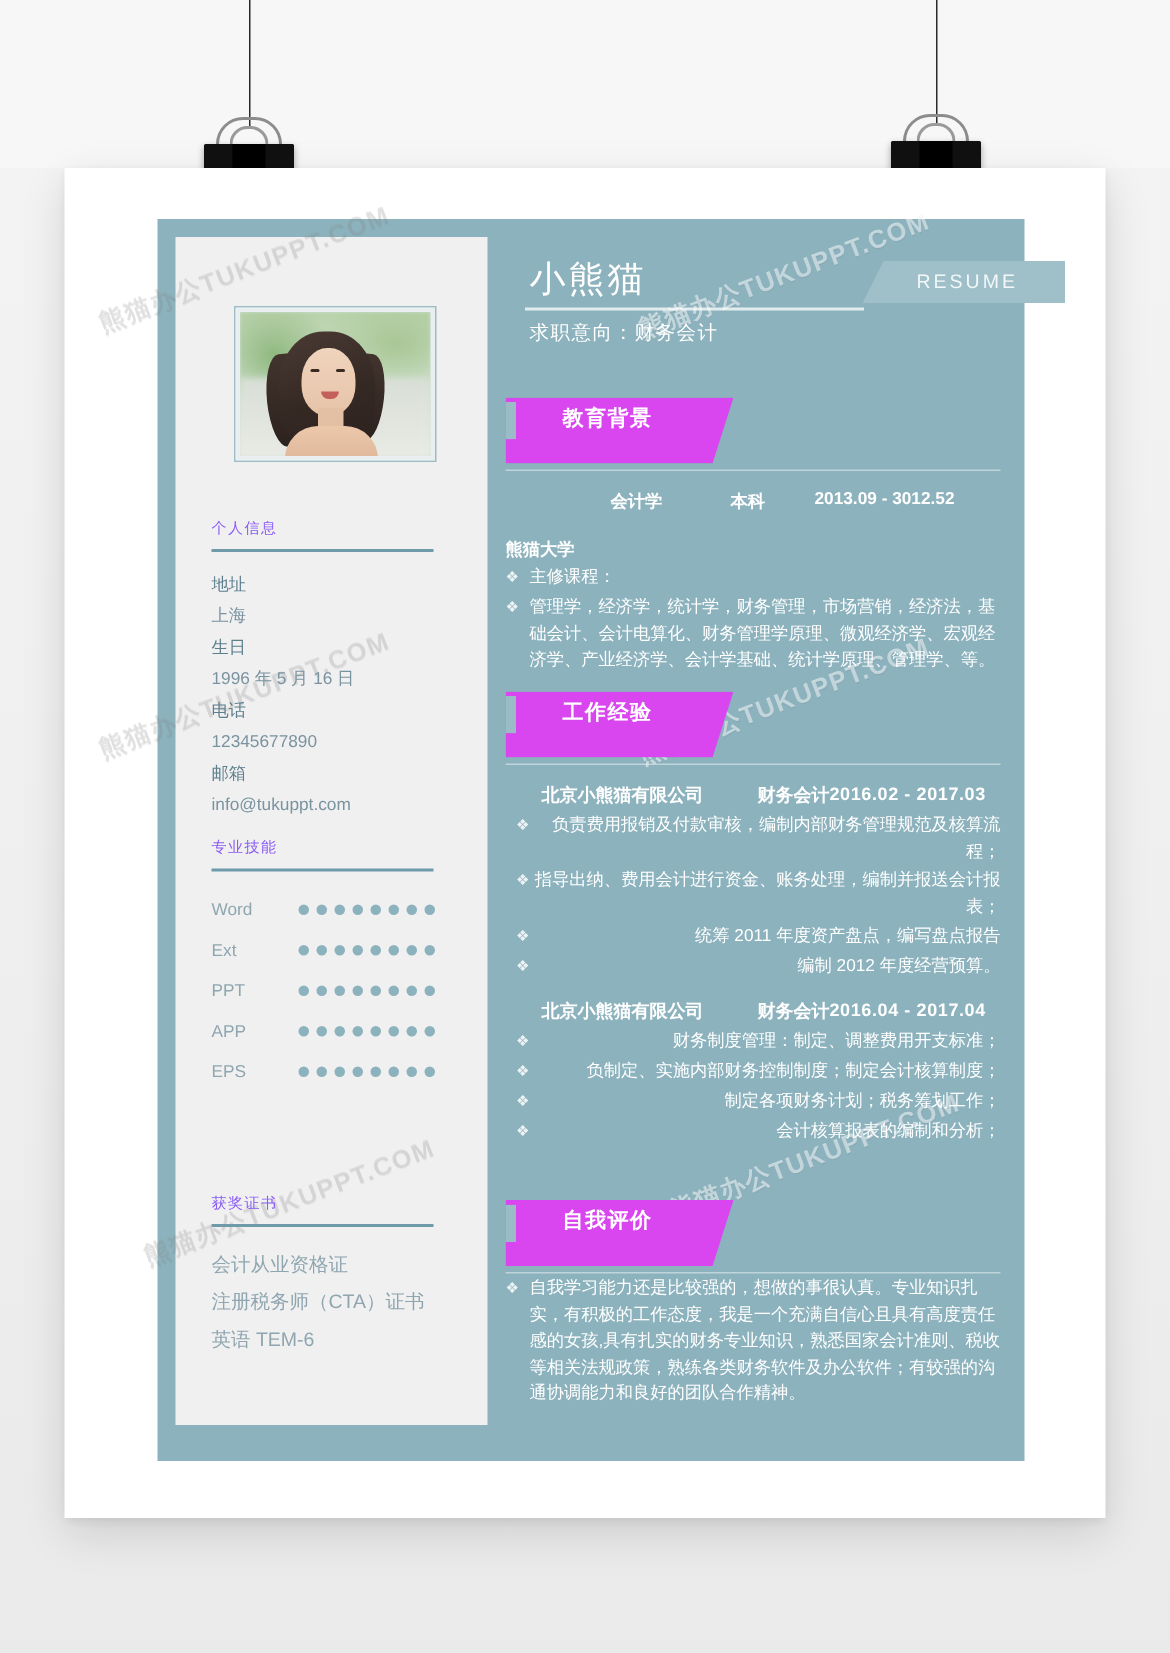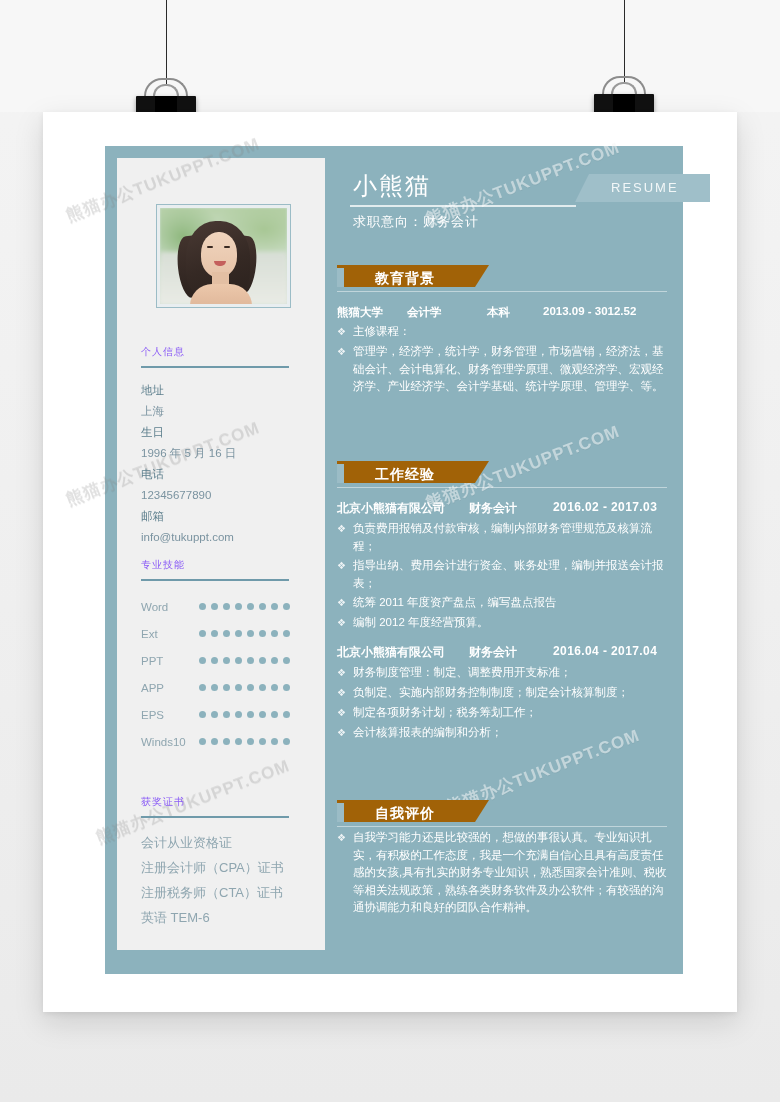--- a/index.html
+++ b/index.html
@@ -87,33 +87,33 @@
   
   .name{position:absolute;left:353px;top:170px;color:#fff;font-size:24px;letter-spacing:2px;}
   .name-rule{position:absolute;left:350px;top:205px;width:226px;height:2px;background:rgba(255,255,255,.75);}
   .objective{position:absolute;left:353px;top:213px;color:#fff;font-size:13px;letter-spacing:1px;}
   .resume-badge{position:absolute;left:575px;top:174px;width:135px;height:28px;
     background:#9fbfc9;clip-path:polygon(14px 0,100% 0,100% 100%,0 100%);
     box-shadow:0 2px 4px rgba(0,0,0,.08);}
   .resume-badge span{position:absolute;left:36px;top:6px;color:#f2f7f8;font-size:13px;letter-spacing:2px;}
 
   .sec{position:absolute;left:337px;width:330px;}
-  .sec-banner{position:relative;width:152px;height:22px;background:#a16207;
+  .sec-banner{position:relative;width:152px;height:44px;background:#d946ef;
     clip-path:polygon(0 0,152px 0,138px 100%,0 100%);box-shadow:0 1px 3px rgba(0,0,0,.07);}
   .sec-banner:before{content:"";position:absolute;left:-7px;top:3px;width:14px;height:25px;background:#9bbcc6;
     clip-path:polygon(0 0,14px 0,14px 100%,5px 100%);}
   .sec-banner b{position:absolute;left:38px;top:5px;color:#fff;font-size:14px;font-weight:700;letter-spacing:1px;}
   .sec-rule{height:1px;background:rgba(255,255,255,.45);margin-top:4px;width:330px;}
 
   .ent-head{color:#fff;font-size:12px;font-weight:700;margin:12px 0 3px 0;display:flex;}
   .ent-head .org{width:132px;}
   .ent-head .role{width:84px;}
   .ent-head .date{letter-spacing:.4px;}
   .ed-head{color:#fff;font-size:11.5px;font-weight:700;margin:13px 0 3px 0;display:flex;}
-  .ed-head .u{width:70px;} .ed-head .m{width:80px;} .ed-head .d{width:56px;}
+  .ed-head .u{width:70px;margin-top:32px;} .ed-head .m{width:80px;} .ed-head .d{width:56px;}
 
   .bl{display:flex;color:#fff;font-size:11.5px;line-height:17.5px;margin-top:2px;}
   .bl .mk{width:16px;flex:none;opacity:.85;font-size:10px;line-height:18px;}
   .bl .tx{flex:1;}
 </style>
 </head>
 <body>
 
 <div class="wall"></div>
 <div class="wall-edge"></div>
@@ -240,42 +240,28 @@
           <span class="dot"></span>
           <span class="dot"></span>
           <span class="dot"></span>
           <span class="dot"></span>
           <span class="dot"></span>
           <span class="dot"></span>
           <span class="dot"></span>
           <span class="dot"></span>
         </span>
       </div>
-      <div class="skill-row">
-        <span class="skill-name">Winds10</span>
-        <span class="dots">
-          <span class="dot"></span>
-          <span class="dot"></span>
-          <span class="dot"></span>
-          <span class="dot"></span>
-          <span class="dot"></span>
-          <span class="dot"></span>
-          <span class="dot"></span>
-          <span class="dot"></span>
-        </span>
-      </div>
     </div>
 </div>
 
 <div class="side-sec" style="top:795px;">
   <div class="side-title">获奖证书</div>
   <div class="side-rule"></div>
   <div id="cert-list">
       <div class="cert">会计从业资格证</div>
-      <div class="cert">注册会计师（CPA）证书</div>
       <div class="cert">注册税务师（CTA）证书</div>
       <div class="cert">英语 TEM-6</div>
     </div>
 </div>
 
 <div class="sec" style="top:265px;">
   <div class="sec-banner">
     <b>教育背景</b>
   </div>
   <div class="sec-rule"></div>
@@ -290,21 +276,21 @@
         <span class="mk">❖</span>
         <span class="tx">主修课程：</span>
       </div>
       <div class="bl">
         <span class="mk">❖</span>
         <span class="tx">管理学，经济学，统计学，财务管理，市场营销，经济法，基础会计、会计电算化、财务管理学原理、微观经济学、宏观经济学、产业经济学、会计学基础、统计学原理、管理学、等。</span>
       </div>
     </div>
 </div>
 
-<div class="sec" style="top:461px;">
+<div class="sec" style="top:461px;text-align:right;">
   <div class="sec-banner">
     <b>工作经验</b>
   </div>
   <div class="sec-rule"></div>
   <div id="work-entries">
       <div class="ent-head">
         <span class="org">北京小熊猫有限公司</span>
         <span class="role">财务会计</span>
         <span class="date">2016.02 - 2017.03</span>
       </div>

